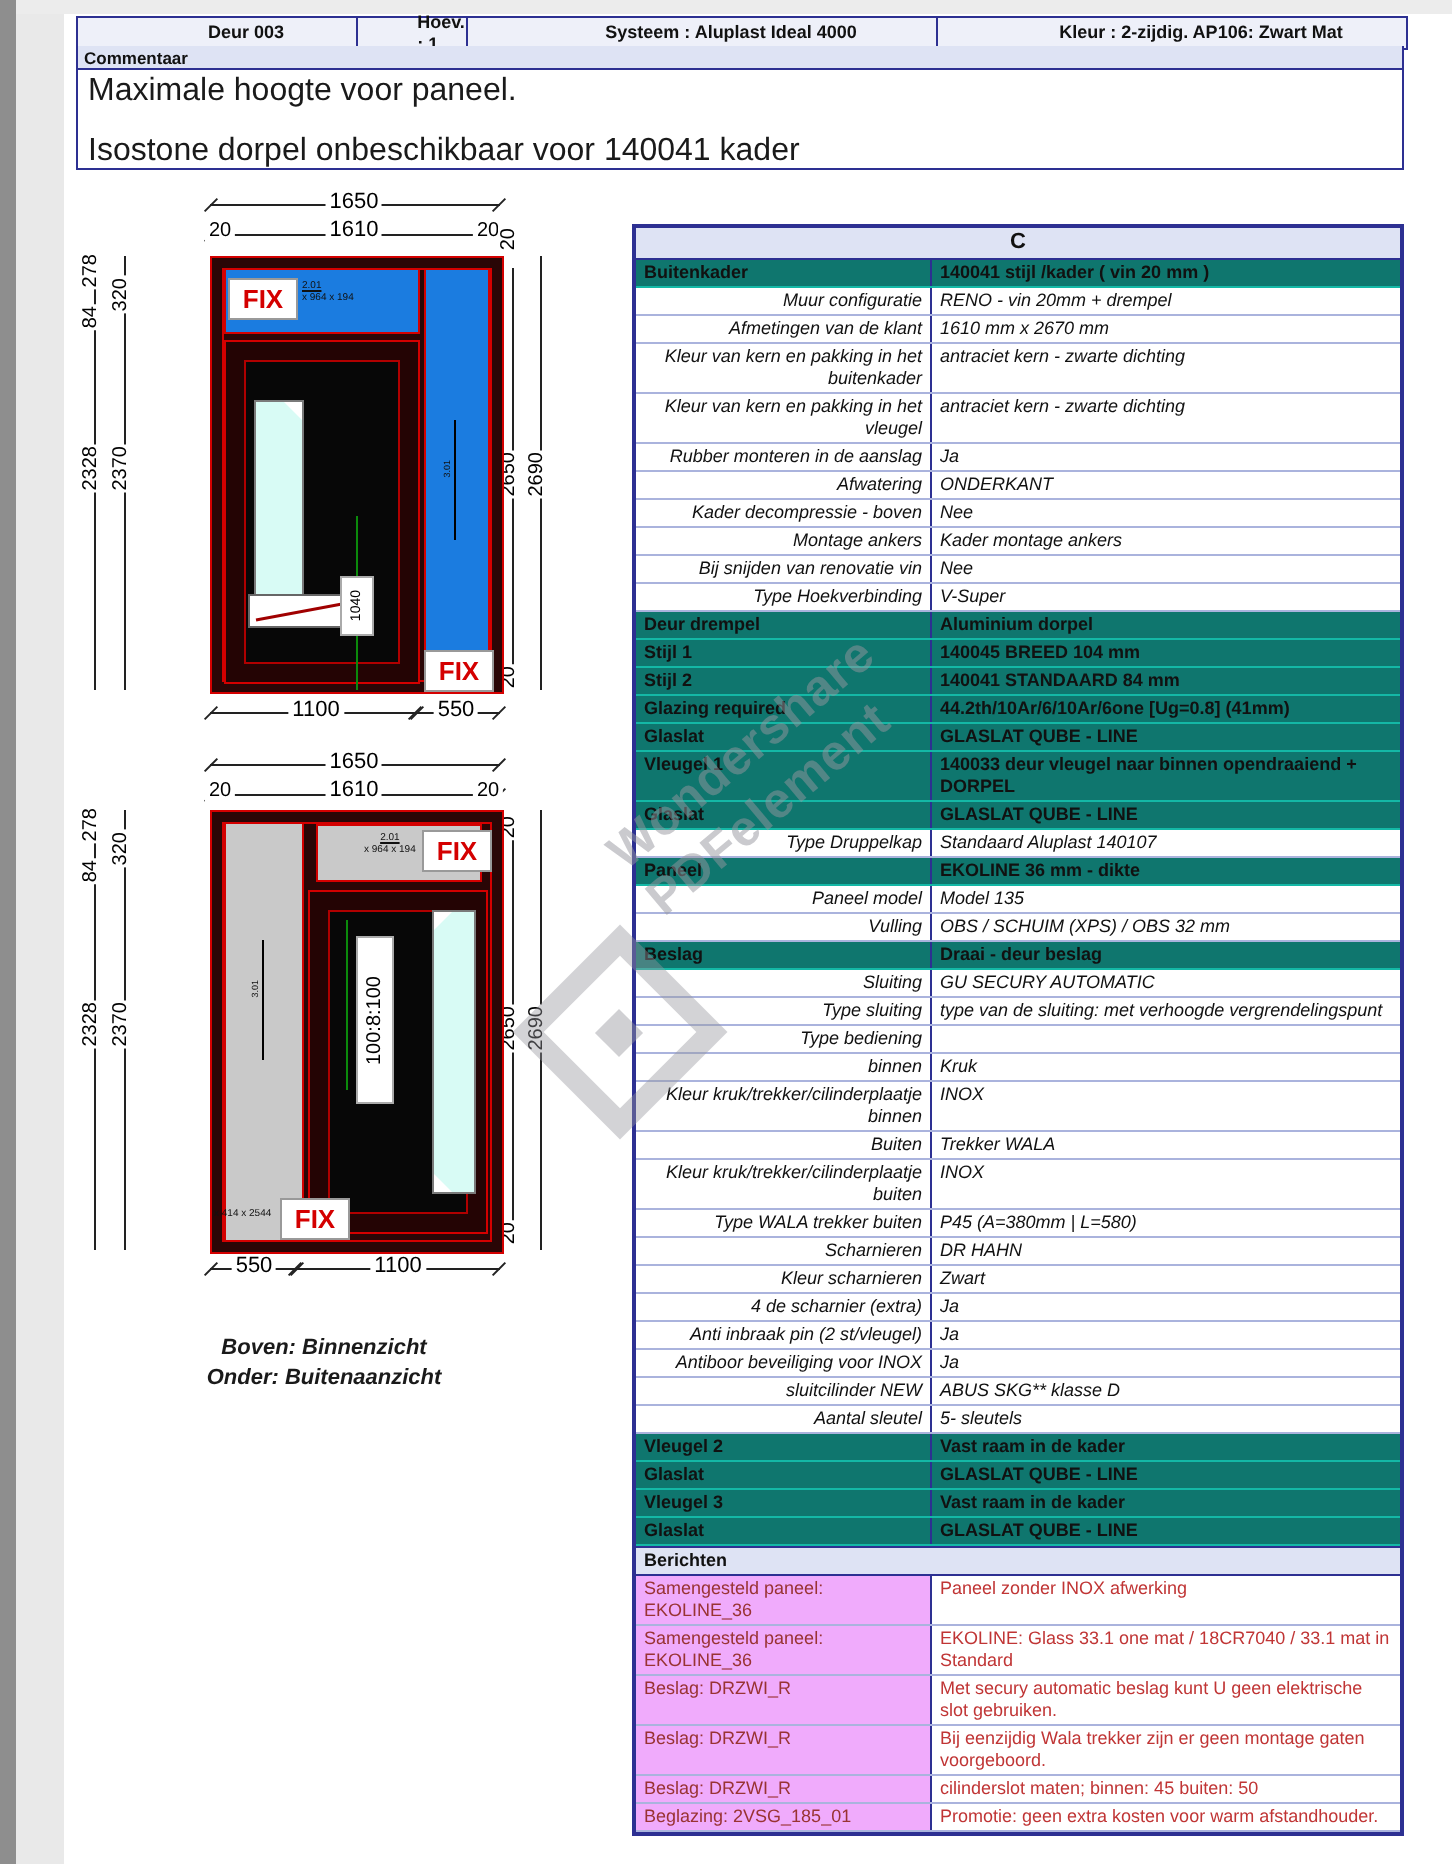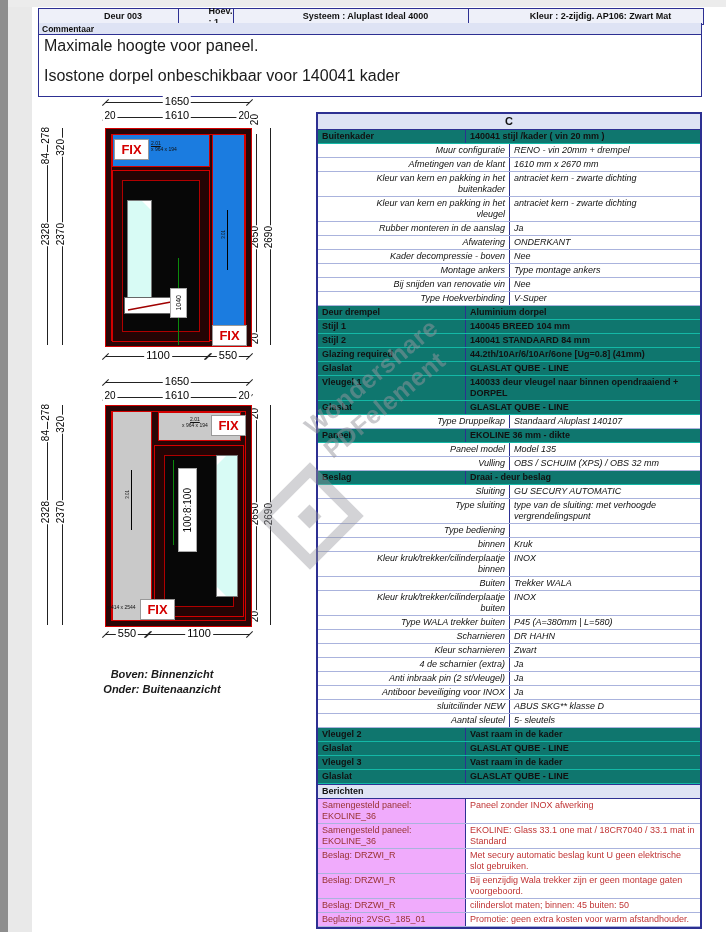--- a/index.html
+++ b/index.html
@@ -8,36 +8,36 @@
   
   .edge-dark{position:absolute;left:0;top:0;width:8px;height:932px;background:#8e8e8e;}
   .edge-light{position:absolute;left:8px;top:0;width:24px;height:932px;background:#e9e9e9;}
   .edge-top{position:absolute;left:8px;top:0;width:718px;height:7px;background:#ececec;}
 
   
   .hdr{position:absolute;left:38px;top:8px;width:664px;height:15px;display:flex;border:1px solid #2d3092;background:#eef0f9;}
   .hdr .cell{border-right:1px solid #2d3092;font-size:9px;font-weight:bold;color:#111;display:flex;align-items:center;justify-content:center;padding-left:33px;}
   .hdr .cell:last-child{border-right:none;}
   .commentbar{position:absolute;left:38px;top:23px;width:664px;height:12px;background:#dee3f4;border:1px solid #2d3092;border-top:none;box-sizing:border-box;font-size:8.5px;font-weight:bold;color:#111;display:flex;align-items:center;padding-left:3px;}
-  .commentbox{position:absolute;left:38px;top:35px;width:664px;height:62px;border:1px solid #2d3092;border-top:none;box-sizing:border-box;background:#fff;}
+  .commentbox{position:absolute;left:38px;top:35px;width:664px;height:50px;border:1px solid #2d3092;border-top:none;box-sizing:border-box;background:#fff;}
   .commentbox .l1{position:absolute;left:5px;top:2px;font-size:16px;color:#1a1a1a;}
   .commentbox .l2{position:absolute;left:5px;top:32px;font-size:16px;color:#1a1a1a;}
 
   
   .spec{position:absolute;left:316px;top:112px;width:386px;border:2px solid #2d3092;background:#fff;box-sizing:border-box;}
   .trow{display:flex;box-sizing:border-box;}
   .cell{padding:1px 4px;font-size:9px;line-height:11px;color:#111;box-sizing:border-box;display:block;}
   .cell.lbl{width:148px;border-right:1px solid #2d3092;flex:none;}
   .cell.val{flex:1;}
   .cell.full{flex:1;}
   .trow.h{background:#dee3f4;border-bottom:1px solid #2d3092;}
   .trow.h .cell{font-weight:bold;font-size:11px;text-align:center;line-height:13px;}
   .trow.s{background:#0f766e;border-bottom:1px solid #14b8a6;}
   .trow.s .cell{font-weight:bold;}
-  .trow.p{background:#fff;border-bottom:1px solid #aab3dd;padding-left:44px;}
+  .trow.p{background:#fff;border-bottom:1px solid #aab3dd;}
   .trow.p .lbl{font-style:italic;text-align:right;}
   .trow.p .val{font-style:italic;}
   .trow.mh{background:#dee3f4;border-bottom:1px solid #2d3092;border-top:1px solid #2d3092;}
   .trow.mh .cell{font-weight:bold;}
   .trow.m{background:#fff;border-bottom:1px solid #aab3dd;}
   .trow.m .lbl{color:#993333;background:#f0abfc;}
   .trow.m .val{color:#c03535;}
   .dimlabel{position:absolute;font-size:10px;color:#000;background:#fff;padding:0 2px;transform:translateX(-50%);white-space:nowrap;}
   .dimlabel.big{font-size:11px;}
   .hdim{position:absolute;height:0;border-top:1px solid #222;}
@@ -237,21 +237,21 @@
       <div class="trow p">
         <div class="cell lbl">Afwatering</div>
         <div class="cell val">ONDERKANT</div>
       </div>
       <div class="trow p">
         <div class="cell lbl">Kader decompressie - boven</div>
         <div class="cell val">Nee</div>
       </div>
       <div class="trow p">
         <div class="cell lbl">Montage ankers</div>
-        <div class="cell val">Type montage ankers</div>
+        <div class="cell val">Kader montage ankers</div>
       </div>
       <div class="trow p">
         <div class="cell lbl">Bij snijden van renovatie vin</div>
         <div class="cell val">Nee</div>
       </div>
       <div class="trow p">
         <div class="cell lbl">Type Hoekverbinding</div>
         <div class="cell val">V-Super</div>
       </div>
       <div class="trow s">

